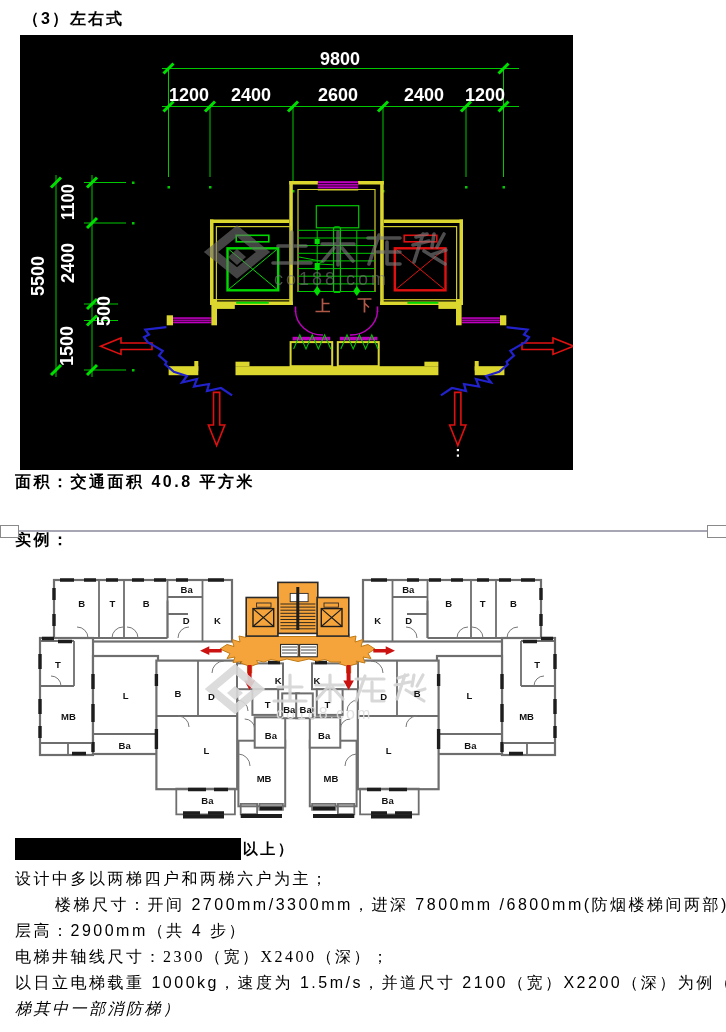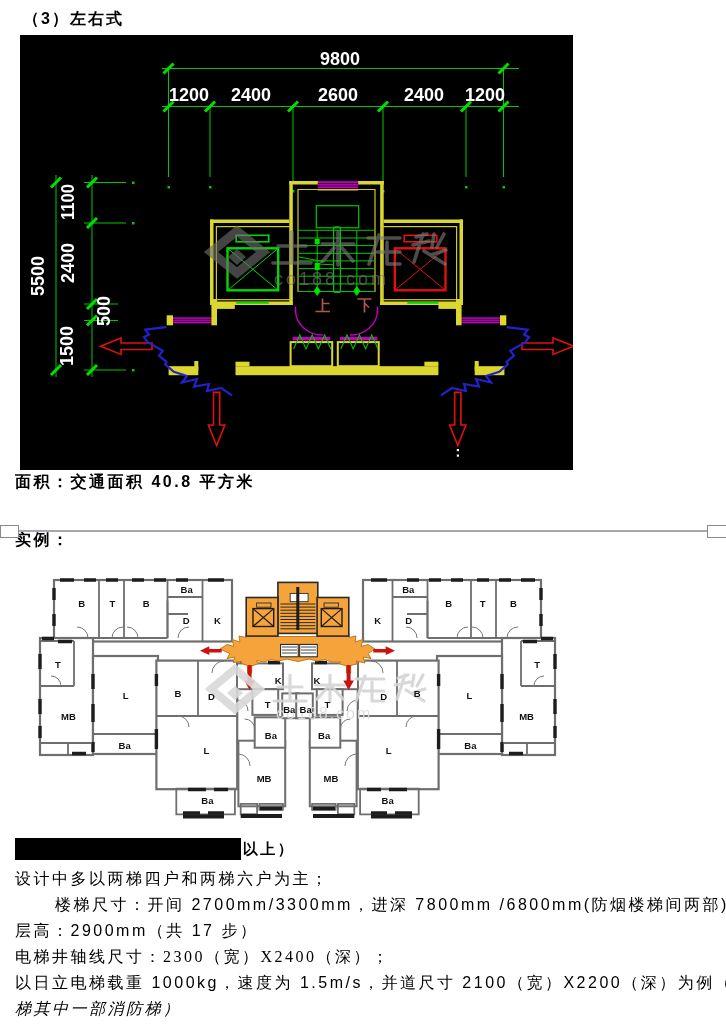--- a/index.html
+++ b/index.html
@@ -452,19 +452,19 @@
 </svg>
 
 <div class="abs" style="left:15px;top:838px;width:226px;height:22px;background:#000;"></div>
 
 <div class="abs b" style="left:20px;top:840px;color:#000000;font-size:15px;white-space:nowrap;letter-spacing:2.5px;margin-left:32px;">五、塔式高层住宅（18F以上）</div>
 
 <div class="abs txt" style="left:15px;top:869px;">设计中多以两梯四户和两梯六户为主；</div>
 
 <div class="abs txt" style="left:15px;top:895px;margin-left:40px;">楼梯尺寸：开间 2700mm/3300mm，进深 7800mm /6800mm(防烟楼梯间两部)</div>
 
-<div class="abs txt" style="left:15px;top:921px;">层高：2900mm（共 17 步）</div>
+<div class="abs txt" style="left:15px;top:921px;">层高：2900mm（共 4 步）</div>
 
 <div class="abs txt" style="left:15px;top:947px;font-family:Liberation Serif, serif;">电梯井轴线尺寸：2300（宽）X2400（深）；</div>
 
 <div class="abs txt" style="left:15px;top:973px;">以日立电梯载重 1000kg，速度为 1.5m/s，并道尺寸 2100（宽）X2200（深）为例（至少两部电</div>
 
 <div class="abs txt" style="left:15px;top:999px;font-style:italic;">梯其中一部消防梯）</div>
 
 </body></html>

